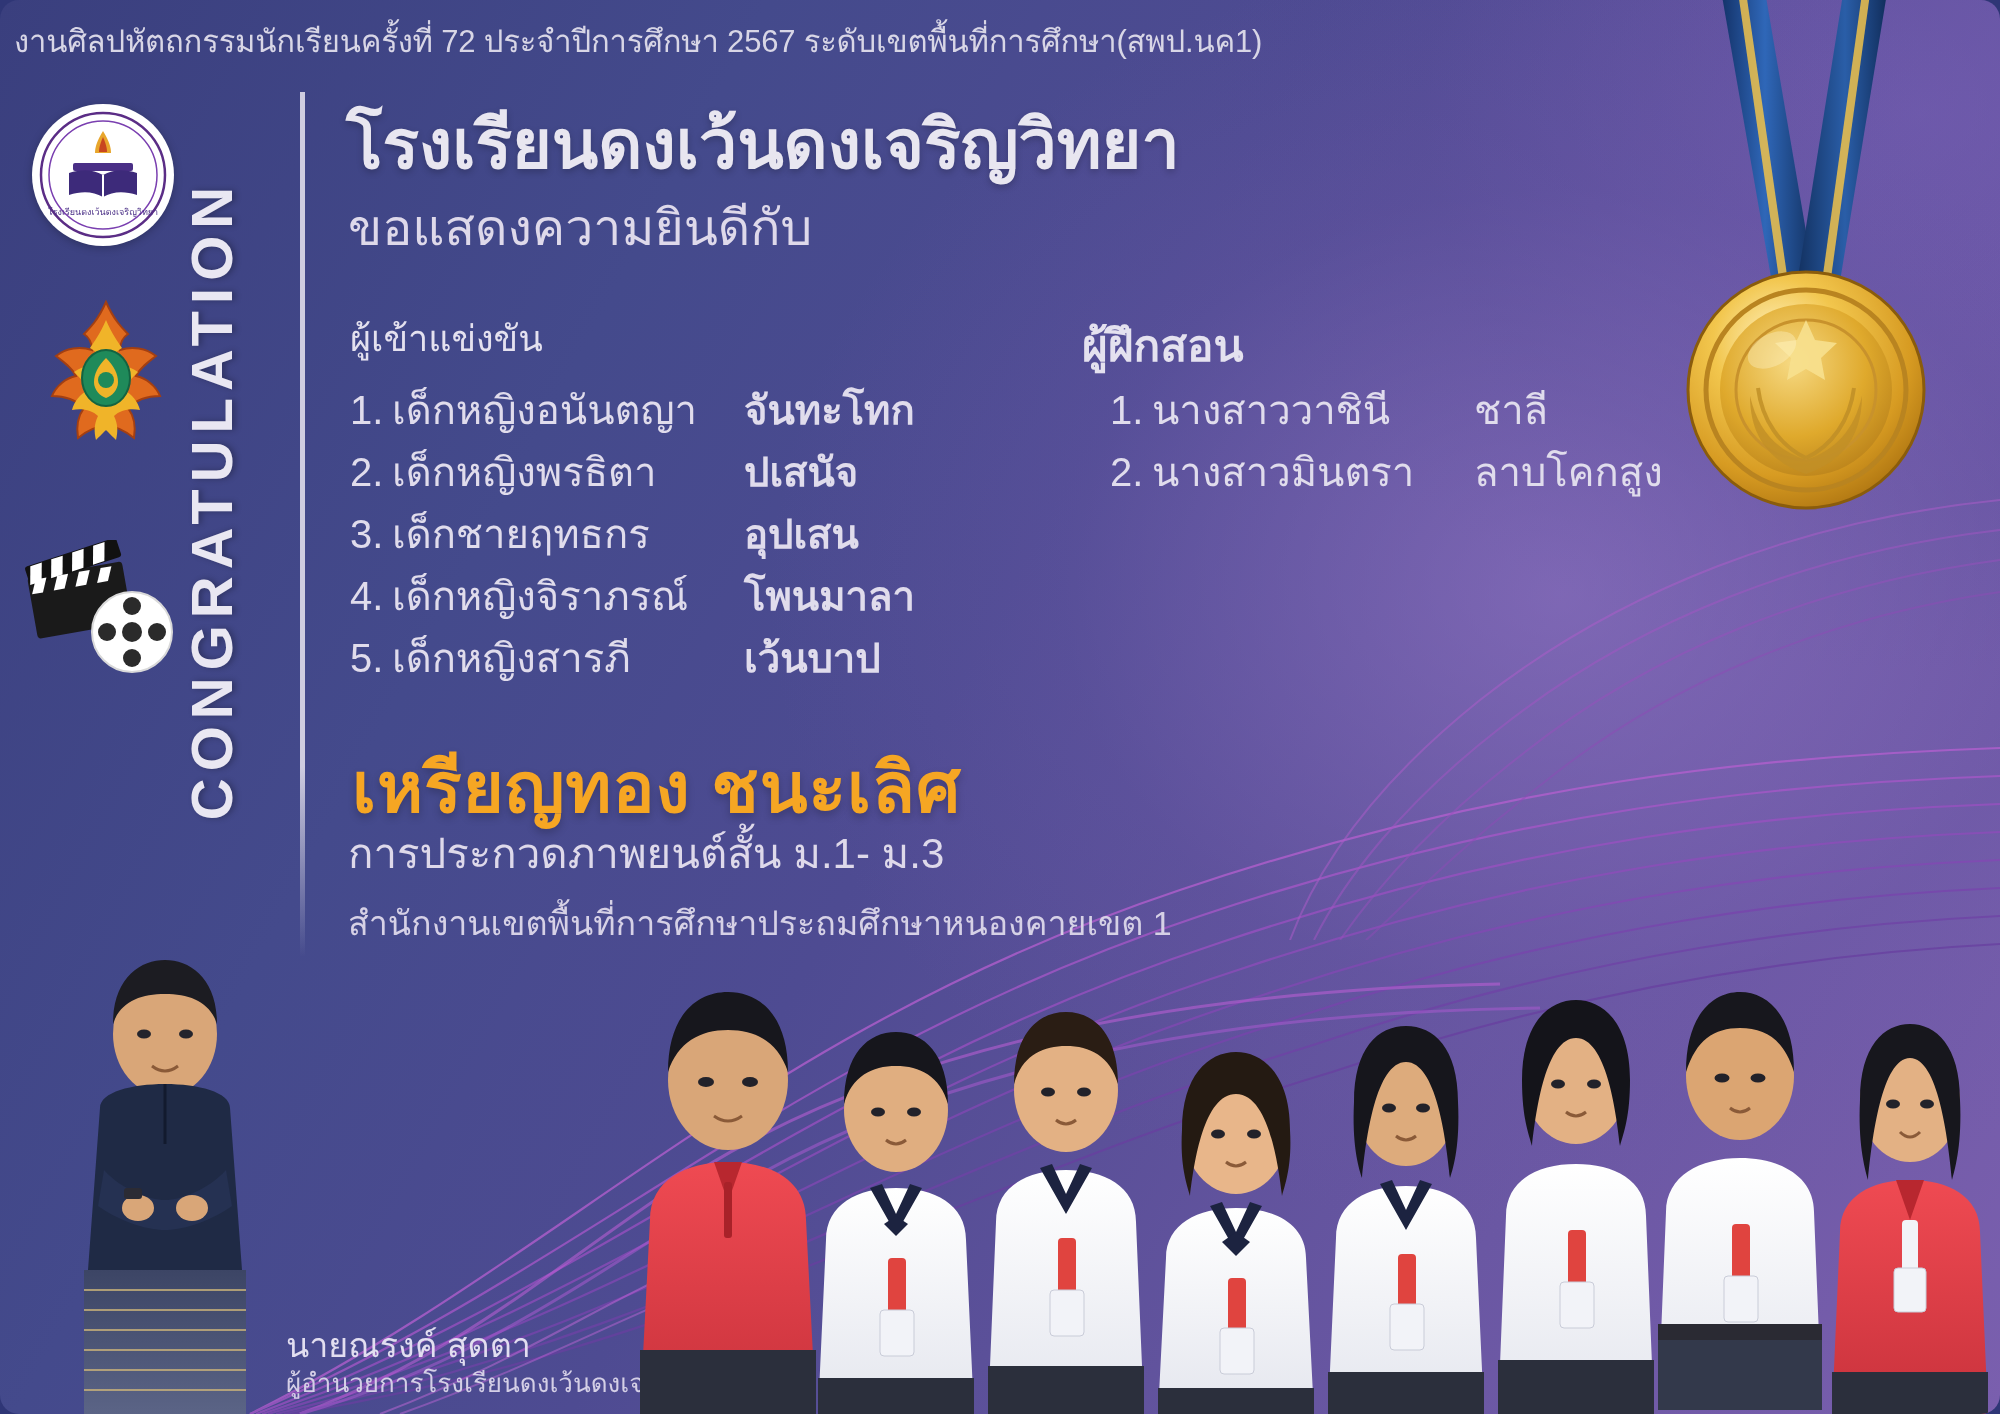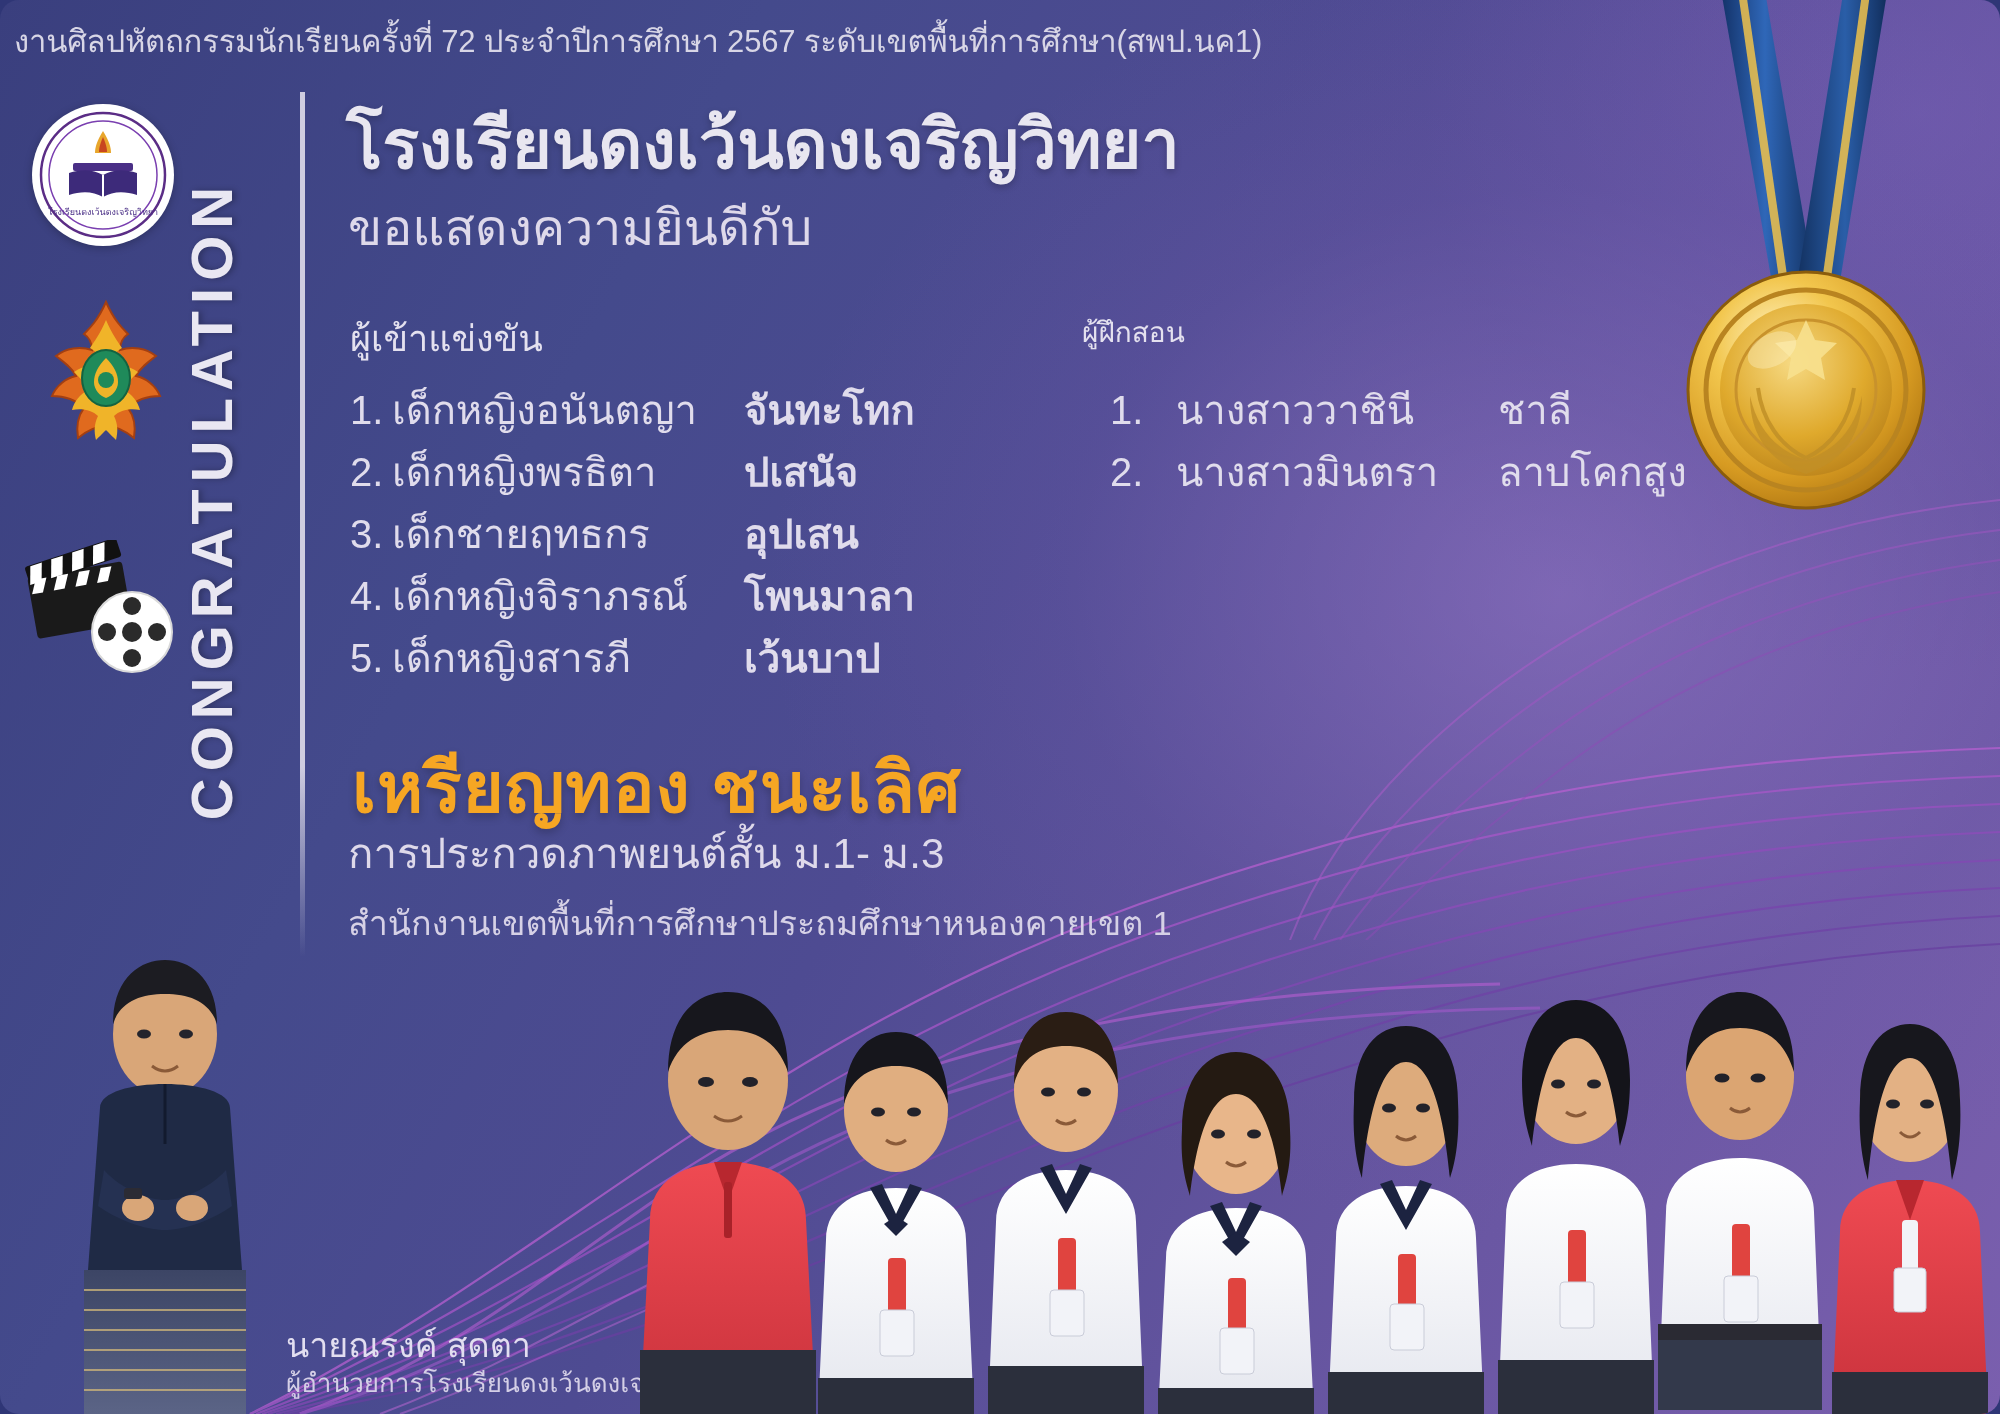--- a/index.html
+++ b/index.html
@@ -71,32 +71,32 @@
     position:absolute; left:348px; top:188px;
     font-size:50px; color:#ded9ea; white-space:nowrap;
   }
 
   .col-head-a {
     position:absolute; left:350px; top:310px;
     font-size:36px; font-weight:normal; color:#e4e1ef; white-space:nowrap;
   }
   .col-head-b {
     position:absolute; left:1082px; top:310px;
-    font-size:28px; font-weight:normal; color:#e4e1ef; white-space:nowrap;
+    font-size:44px; font-weight:bold; color:#e4e1ef; white-space:nowrap;
   }
 
   .list { position:absolute; }
   .list.a { left:350px; top:378px; }
   .list.b { left:1110px; top:378px; }
   .list-row { display:flex; align-items:baseline; height:62px; white-space:nowrap; }
   .list.a .num   { width:42px; font-size:40px; color:#e0dcec; }
   .list.a .first { width:352px; font-size:40px; color:#e0dcec; }
   .list.a .last  { font-size:40px; color:#e0dcec;font-weight:bold; }
   .list.b .num   { width:42px; font-size:40px; color:#e0dcec; }
-  .list.b .first { width:322px; font-size:40px; color:#e0dcec;margin-left:24px; }
+  .list.b .first { width:322px; font-size:40px; color:#e0dcec; }
   .list.b .last  { font-size:40px; color:#e0dcec; }
 
   
   .award-title {
     position:absolute; left:352px; top:732px;
     font-size:70px; font-weight:bold; color:#f6a623; white-space:nowrap;
     letter-spacing:1px;
     text-shadow:0 4px 9px rgba(0,0,0,0.22);
   }
   .award-sub {

